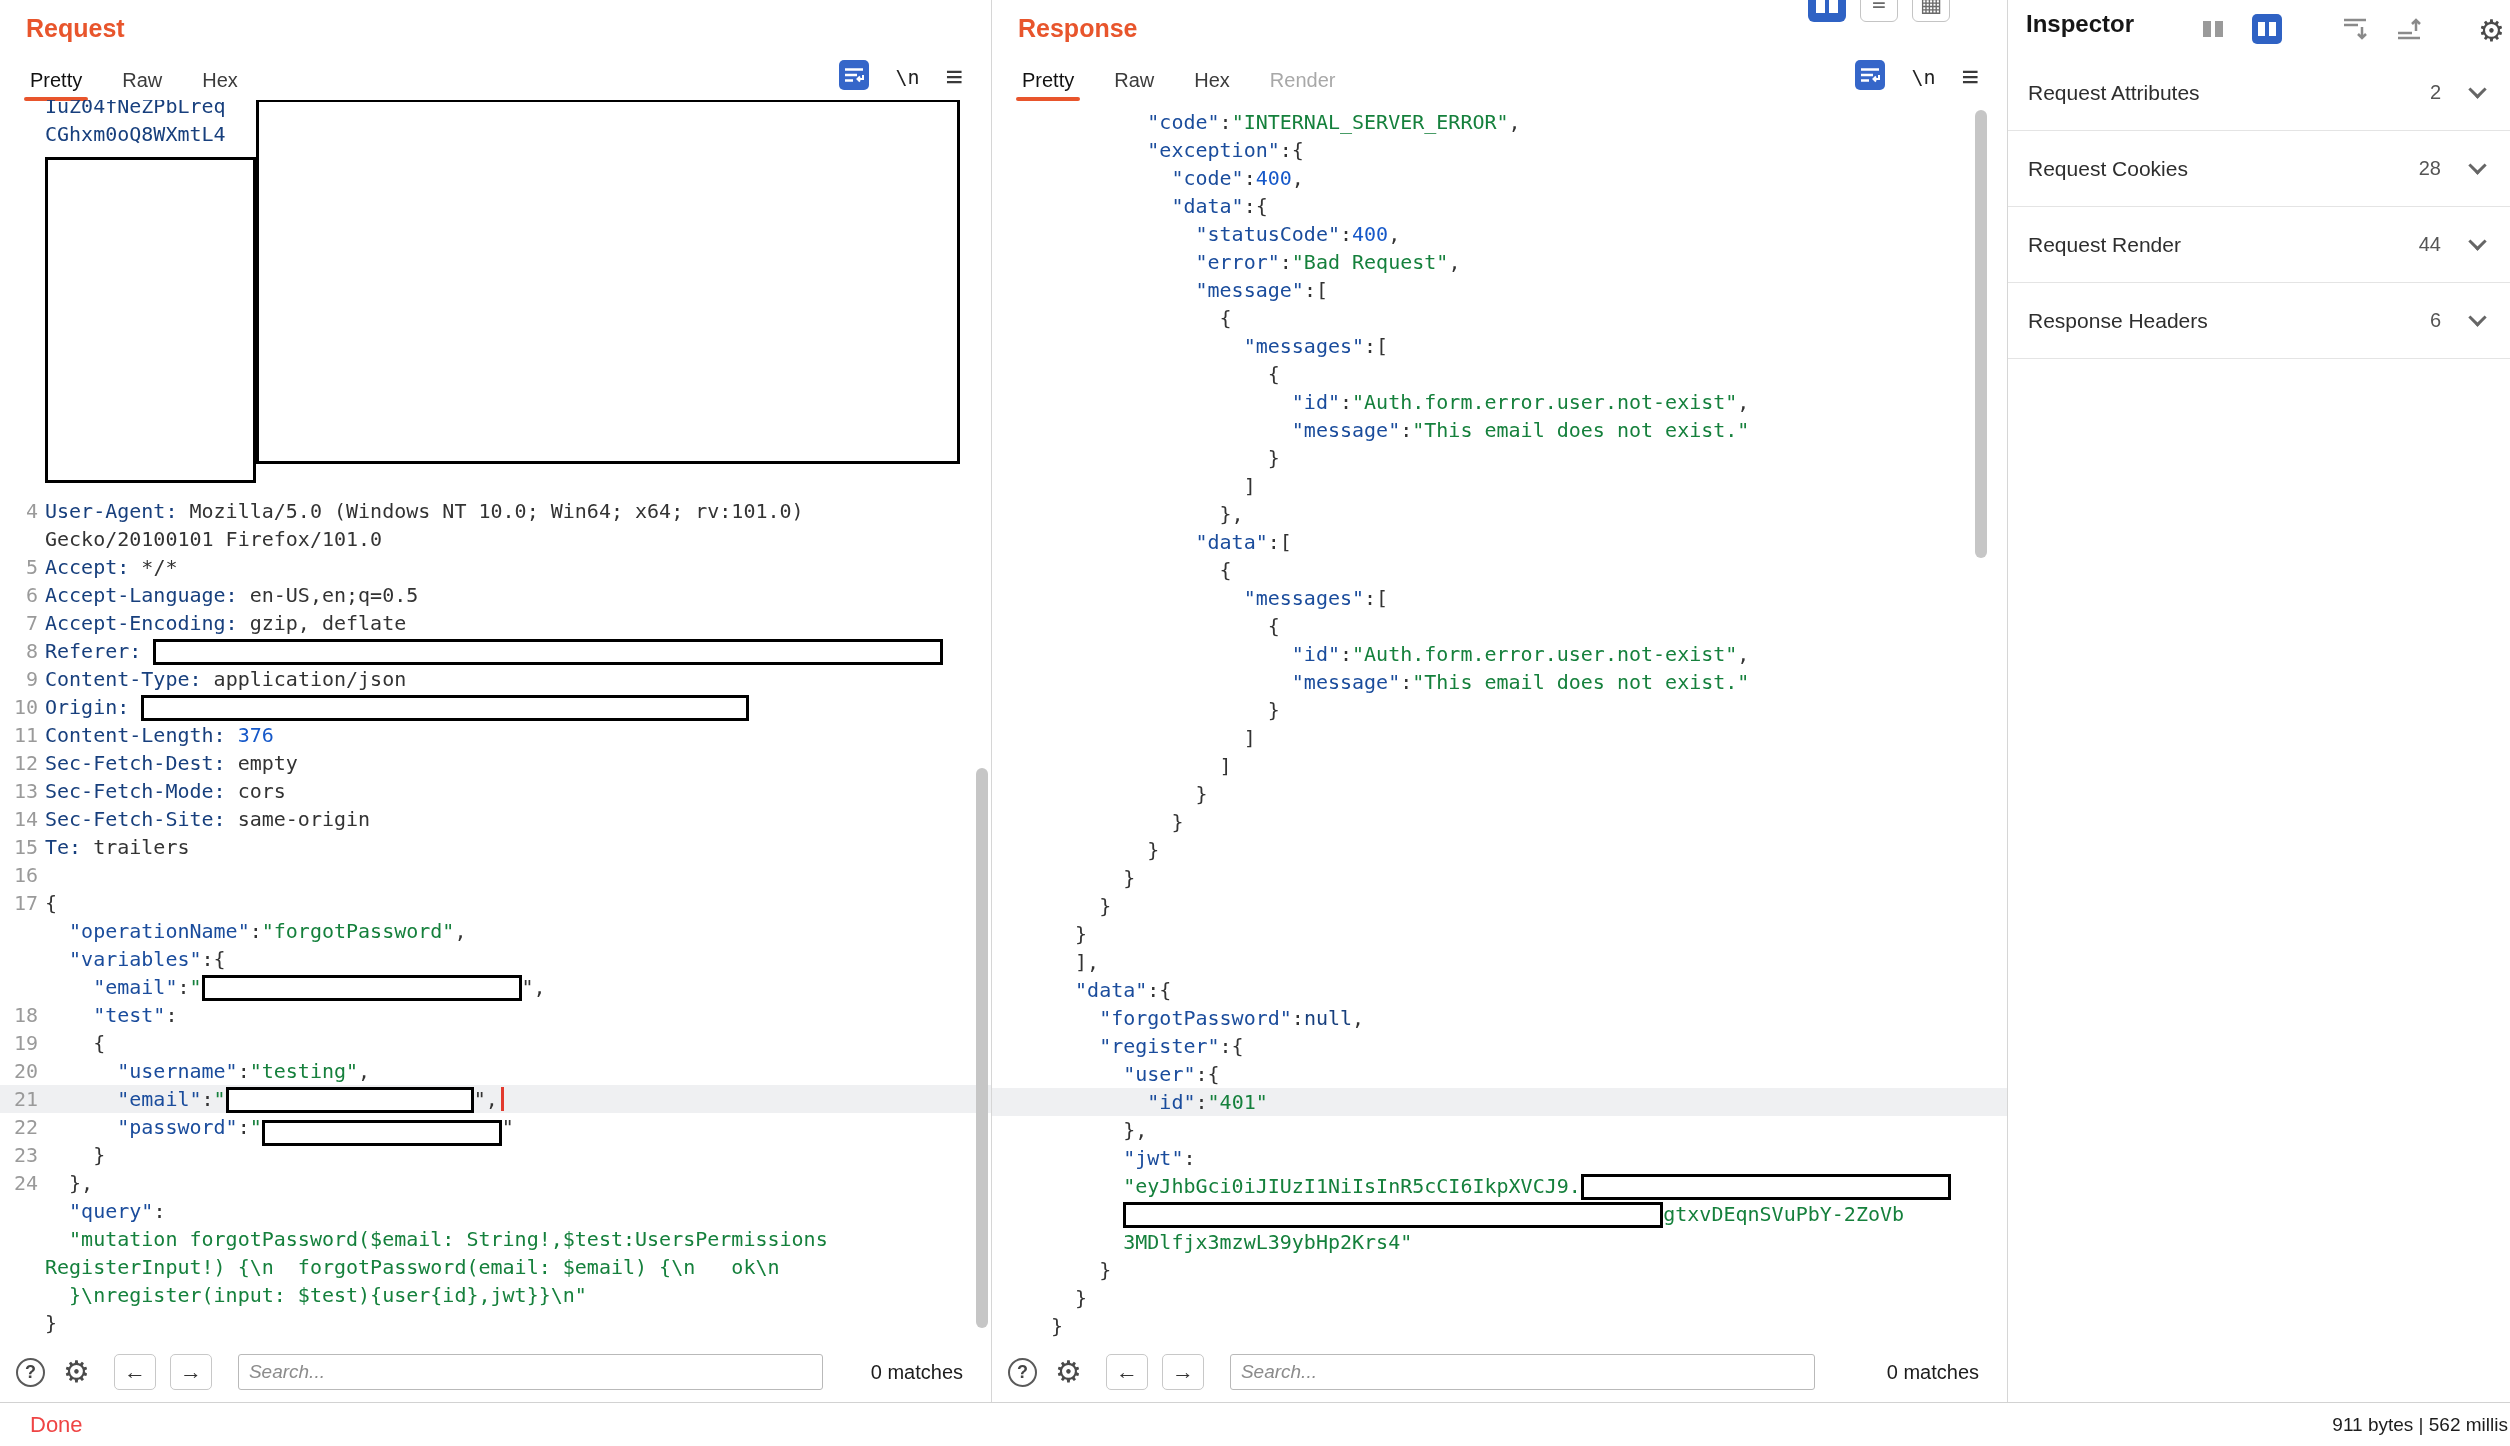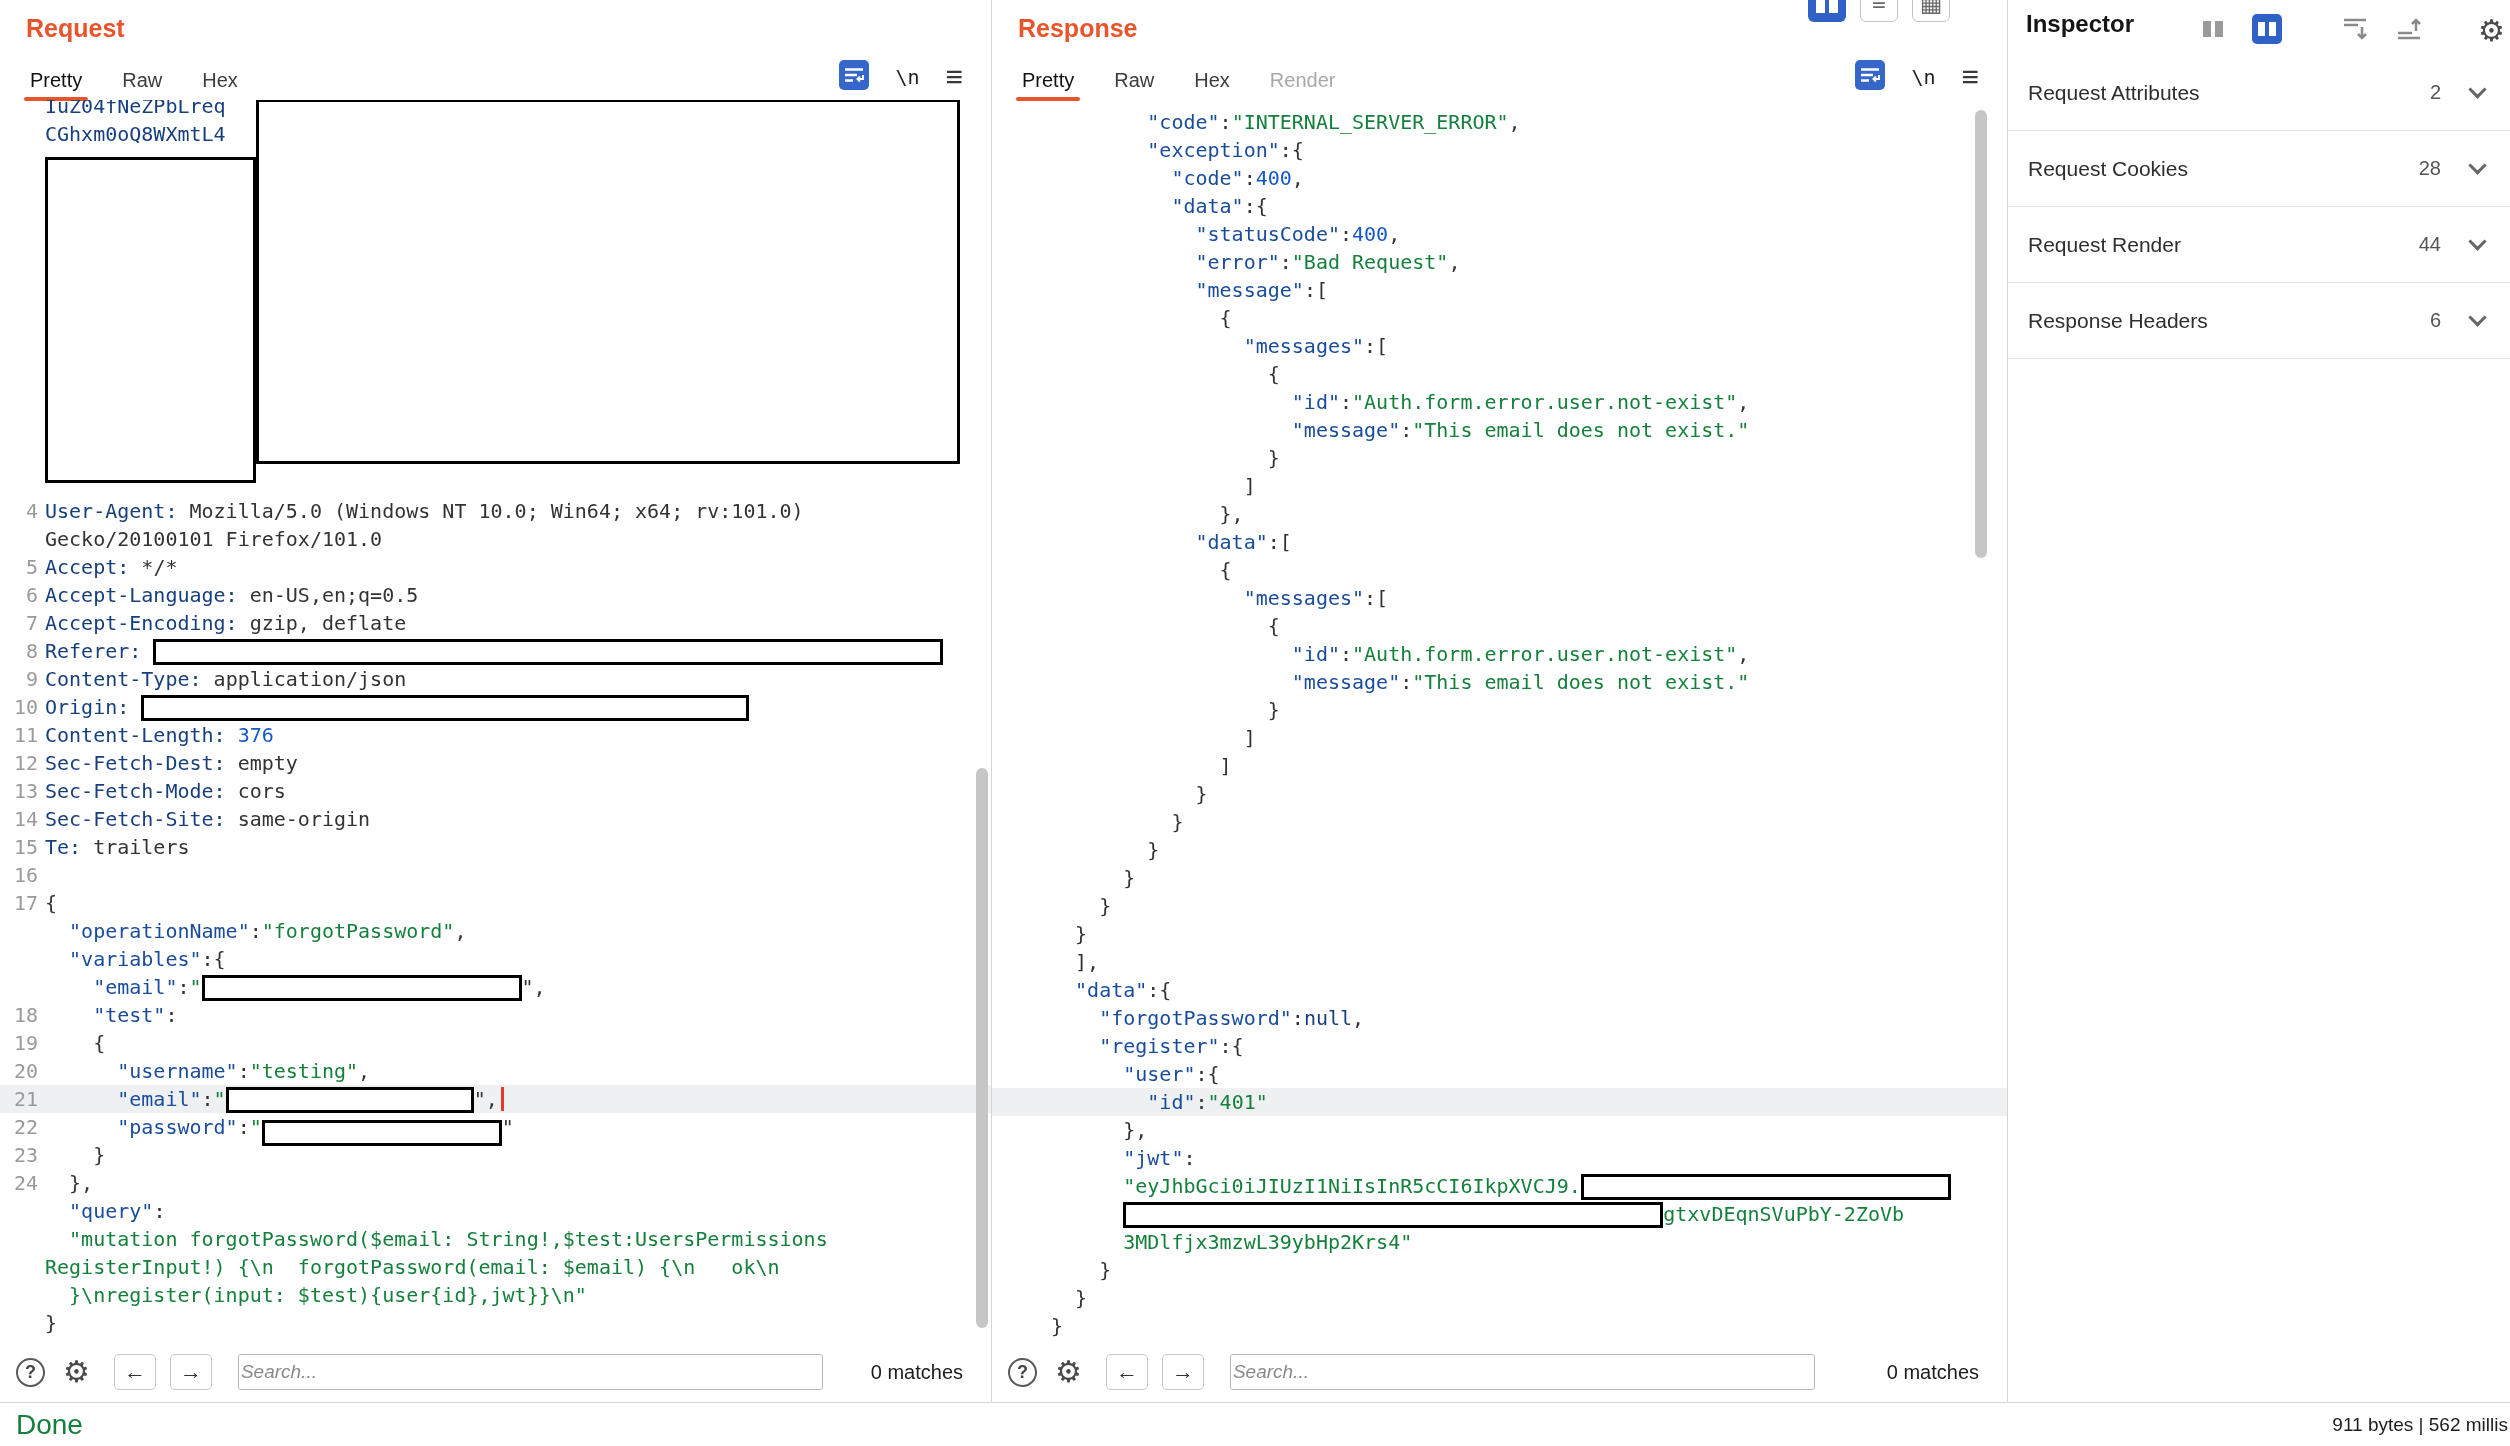--- a/index.html
+++ b/index.html
@@ -47,21 +47,21 @@
   .rbox{position:absolute;border:3px solid #000;background:#fff}
   .sbar{position:absolute;width:12px;background:#c6c6c6;border-radius:6px}
 
   
   .findbar{position:absolute;left:0;right:0;bottom:0;height:60px;display:flex;align-items:center;padding:0 28px 0 16px;gap:0}
   .icoHelp{width:29px;height:29px;border:2px solid #5a5a5a;border-radius:50%;color:#444;font-size:18px;font-weight:bold;
     display:flex;align-items:center;justify-content:center;margin-right:18px}
   .icoGear{font-size:30px;color:#4a4a4a;margin-right:24px;line-height:30px}
   .navbtn{width:42px;height:36px;border:1px solid #c8c8c8;border-radius:5px;background:#fff;font-size:22px;color:#333;
     display:flex;align-items:center;justify-content:center;margin-right:14px}
-  .searchbox{height:36px;width:585px;border:1px solid #b9b9b9;border-radius:3px;padding:0 2px;font-size:19px;
+  .searchbox{height:36px;width:585px;border:1px solid #b9b9b9;border-radius:3px;padding:0 10px;font-size:19px;
     font-style:italic;color:#4c1d95;margin-left:12px;outline:none;font-family:"Liberation Sans",sans-serif}
   .searchbox::placeholder{color:#8b8b8b;font-style:italic}
   .matches{margin-left:auto;font-size:20px;color:#1c1c1c;font-style:normal}
 
   
   #insp{position:absolute;left:2008px;width:502px;top:0;bottom:44px;background:#fff}
   .ititle{position:absolute;left:18px;top:10px;font-size:24px;font-weight:bold;color:#161616}
   .iicons{position:absolute;top:14px;left:190px;right:12px;display:flex;align-items:center;gap:24px}
   .irows{position:absolute;top:55px;left:0;right:0}
   .irow{height:76px;display:flex;align-items:center;padding:0 20px 0 20px;border-bottom:1px solid #e4e4e4;font-size:21px;color:#2e2e2e}
@@ -70,21 +70,21 @@
   .chev{width:13px;height:13px;border-right:3px solid #666;border-bottom:3px solid #666;transform:rotate(45deg);margin:-6px 6px 0 0}
 
   
   .topicons{position:absolute;left:1808px;top:-16px;display:flex;gap:14px}
   .sqbtn{width:38px;height:38px;border-radius:6px;display:flex;align-items:center;justify-content:center}
   .sq-blue{background:#2f62c4}
   .sq-gray{background:#fff;border:1px solid #c4c4c4;color:#6a6a6a;font-size:24px}
 
   
   #status{position:absolute;left:0;right:0;bottom:0;height:44px;border-top:1px solid #d2d2d2;background:#fff}
-  .stleft{position:absolute;left:16px;top:0;line-height:43px;font-size:28px;color:#15803d}
+  .stleft{position:absolute;left:30px;top:0;line-height:43px;font-size:22px;color:#ef4444}
   .stright{position:absolute;right:2px;top:0;line-height:43px;font-size:19px;color:#1d1d1d;white-space:nowrap}
 </style>
 </head>
 <body>
 
 <div id="app">
 
   <div class="panel" id="req">
     <div class="phead">
       <div class="ptitle">Request</div>

